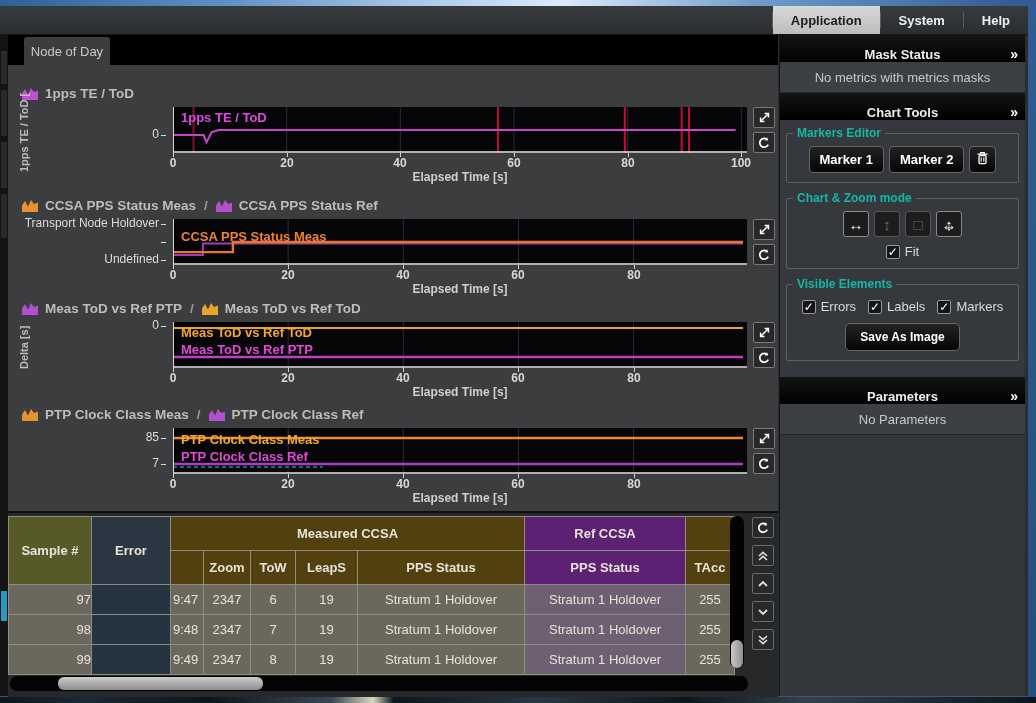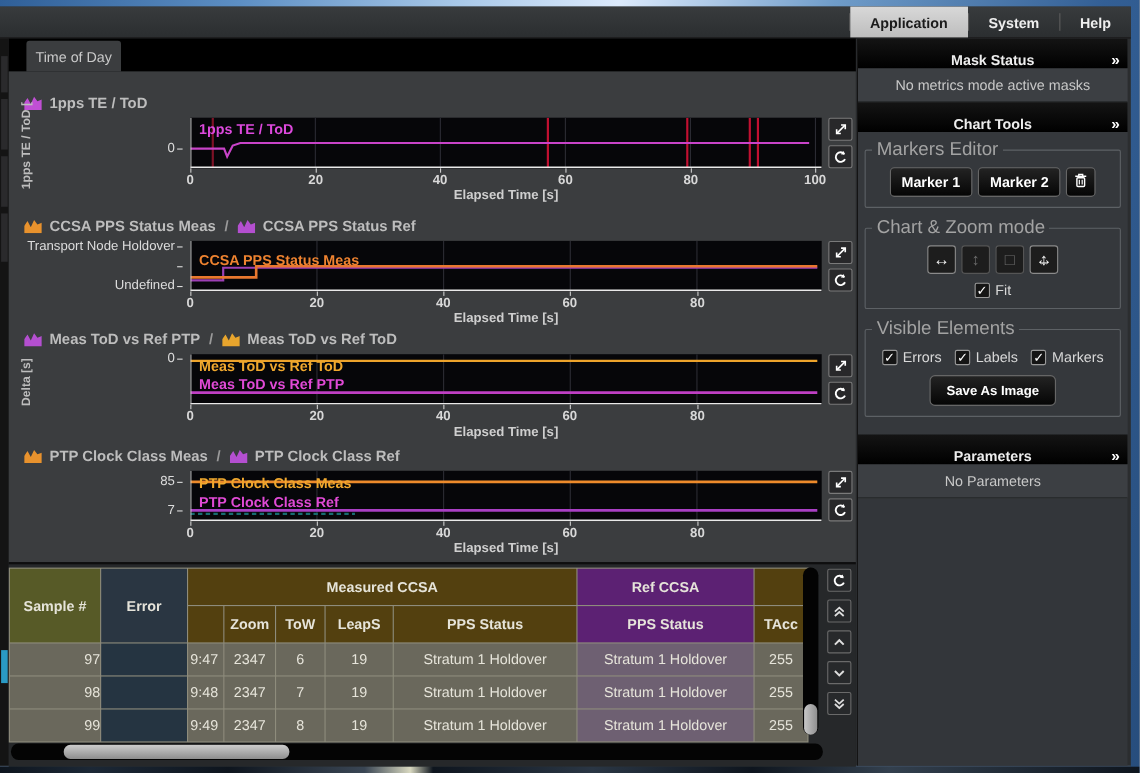--- a/index.html
+++ b/index.html
@@ -82,21 +82,21 @@
   
   .sidebar { position:absolute; left:779px; top:29px; width:246px; bottom:0; background:#33363a; border-left:1px solid #141414; }
   .sb-head { position:relative; height:27px; background:linear-gradient(#141414,#000);
     display:flex; align-items:flex-end; justify-content:center;
     font-size:13px; font-weight:bold; color:#eee; cursor:pointer; }
   .sb-head .chev { position:absolute; right:9px; font-size:14px; color:#fff; letter-spacing:-2px; }
   .sb-info { height:31px; background:#3c3f43; display:flex; align-items:center; justify-content:center;
     font-size:13px; color:#c8c8c8; border-bottom:1px solid #26282a; }
   .toolbox { padding:4px 4px 8px 4px; background:#35383c; }
   fieldset { border:1px solid #5d6165; border-radius:2px; margin:2px 2px 8px 2px; padding:4px 6px 9px 6px; }
-  legend { font-size:17px; font-weight:normal; color:#a3a3a3; padding:0 4px; }
+  legend { font-size:12px; font-weight:bold; color:#14b8a6; padding:0 4px; }
   .btnrow { display:flex; justify-content:center; align-items:center; gap:5px; margin-top:2px; }
   .dbtn { background:linear-gradient(#232323,#050505); border:1px solid #666; border-radius:4px;
     color:#fff; font-weight:bold; font-size:13px; padding:5px 10px; cursor:pointer; font-family:inherit; }
   .icobtn { width:26px; height:26px; background:#1d1d1d; border:1px solid #8a8a8a; border-radius:3px;
     color:#f2f2f2; font-size:15px; font-weight:bold; display:flex; align-items:center; justify-content:center;
     cursor:pointer; position:relative; }
   .icobtn.dim { border-color:#555; color:#6b6b6b; }
   .icobtn .ov { position:absolute; left:0; top:0; width:100%; height:100%; display:flex; align-items:center; justify-content:center; }
   .ckrow { display:flex; justify-content:center; align-items:center; gap:12px; margin-top:4px; }
   .ck { display:flex; align-items:center; gap:5px; font-size:13px; color:#d9d9d9; cursor:pointer; }
@@ -125,21 +125,21 @@
   <div class="lstrip">
     <div class="blk" style="top:16px;height:33px;"></div>
     <div class="blk" style="top:55px;height:46px;"></div>
     <div class="blk" style="top:107px;height:46px;"></div>
     <div class="blk" style="top:159px;height:44px;"></div>
     <div class="blue" style="top:556px;height:30px;"></div>
   </div>
 
   <div class="content">
     <div class="tabbar">
-      <div class="tab">Time of Day</div>
+      <div class="tab">Node of Day</div>
     </div>
 
     <div class="chartpanel">
       <div class="chart-sec" style="top:18px;">
         <div class="cs-title">
             <svg width="16" height="13" viewBox="0 0 16 13">
               <polygon points="0,13 0,6.5 3,2 6,7.5 9,1 12,5 16,3.5 16,13" fill="#c04fd4"></polygon>
             </svg>
             <span>1pps TE / ToD</span>
           </div>
@@ -454,21 +454,21 @@
         </button>
       </div>
     </div>
   </div>
 
   <div class="sidebar">
     <div class="sb-head">
       <span>Mask Status</span>
       <span class="chev">»</span>
     </div>
-    <div class="sb-info">No metrics mode active masks</div>
+    <div class="sb-info">No metrics with metrics masks</div>
 
     <div class="sb-head">
       <span>Chart Tools</span>
       <span class="chev">»</span>
     </div>
 
     <div class="toolbox">
       <fieldset>
         <legend>Markers Editor</legend>
         <div class="btnrow">

